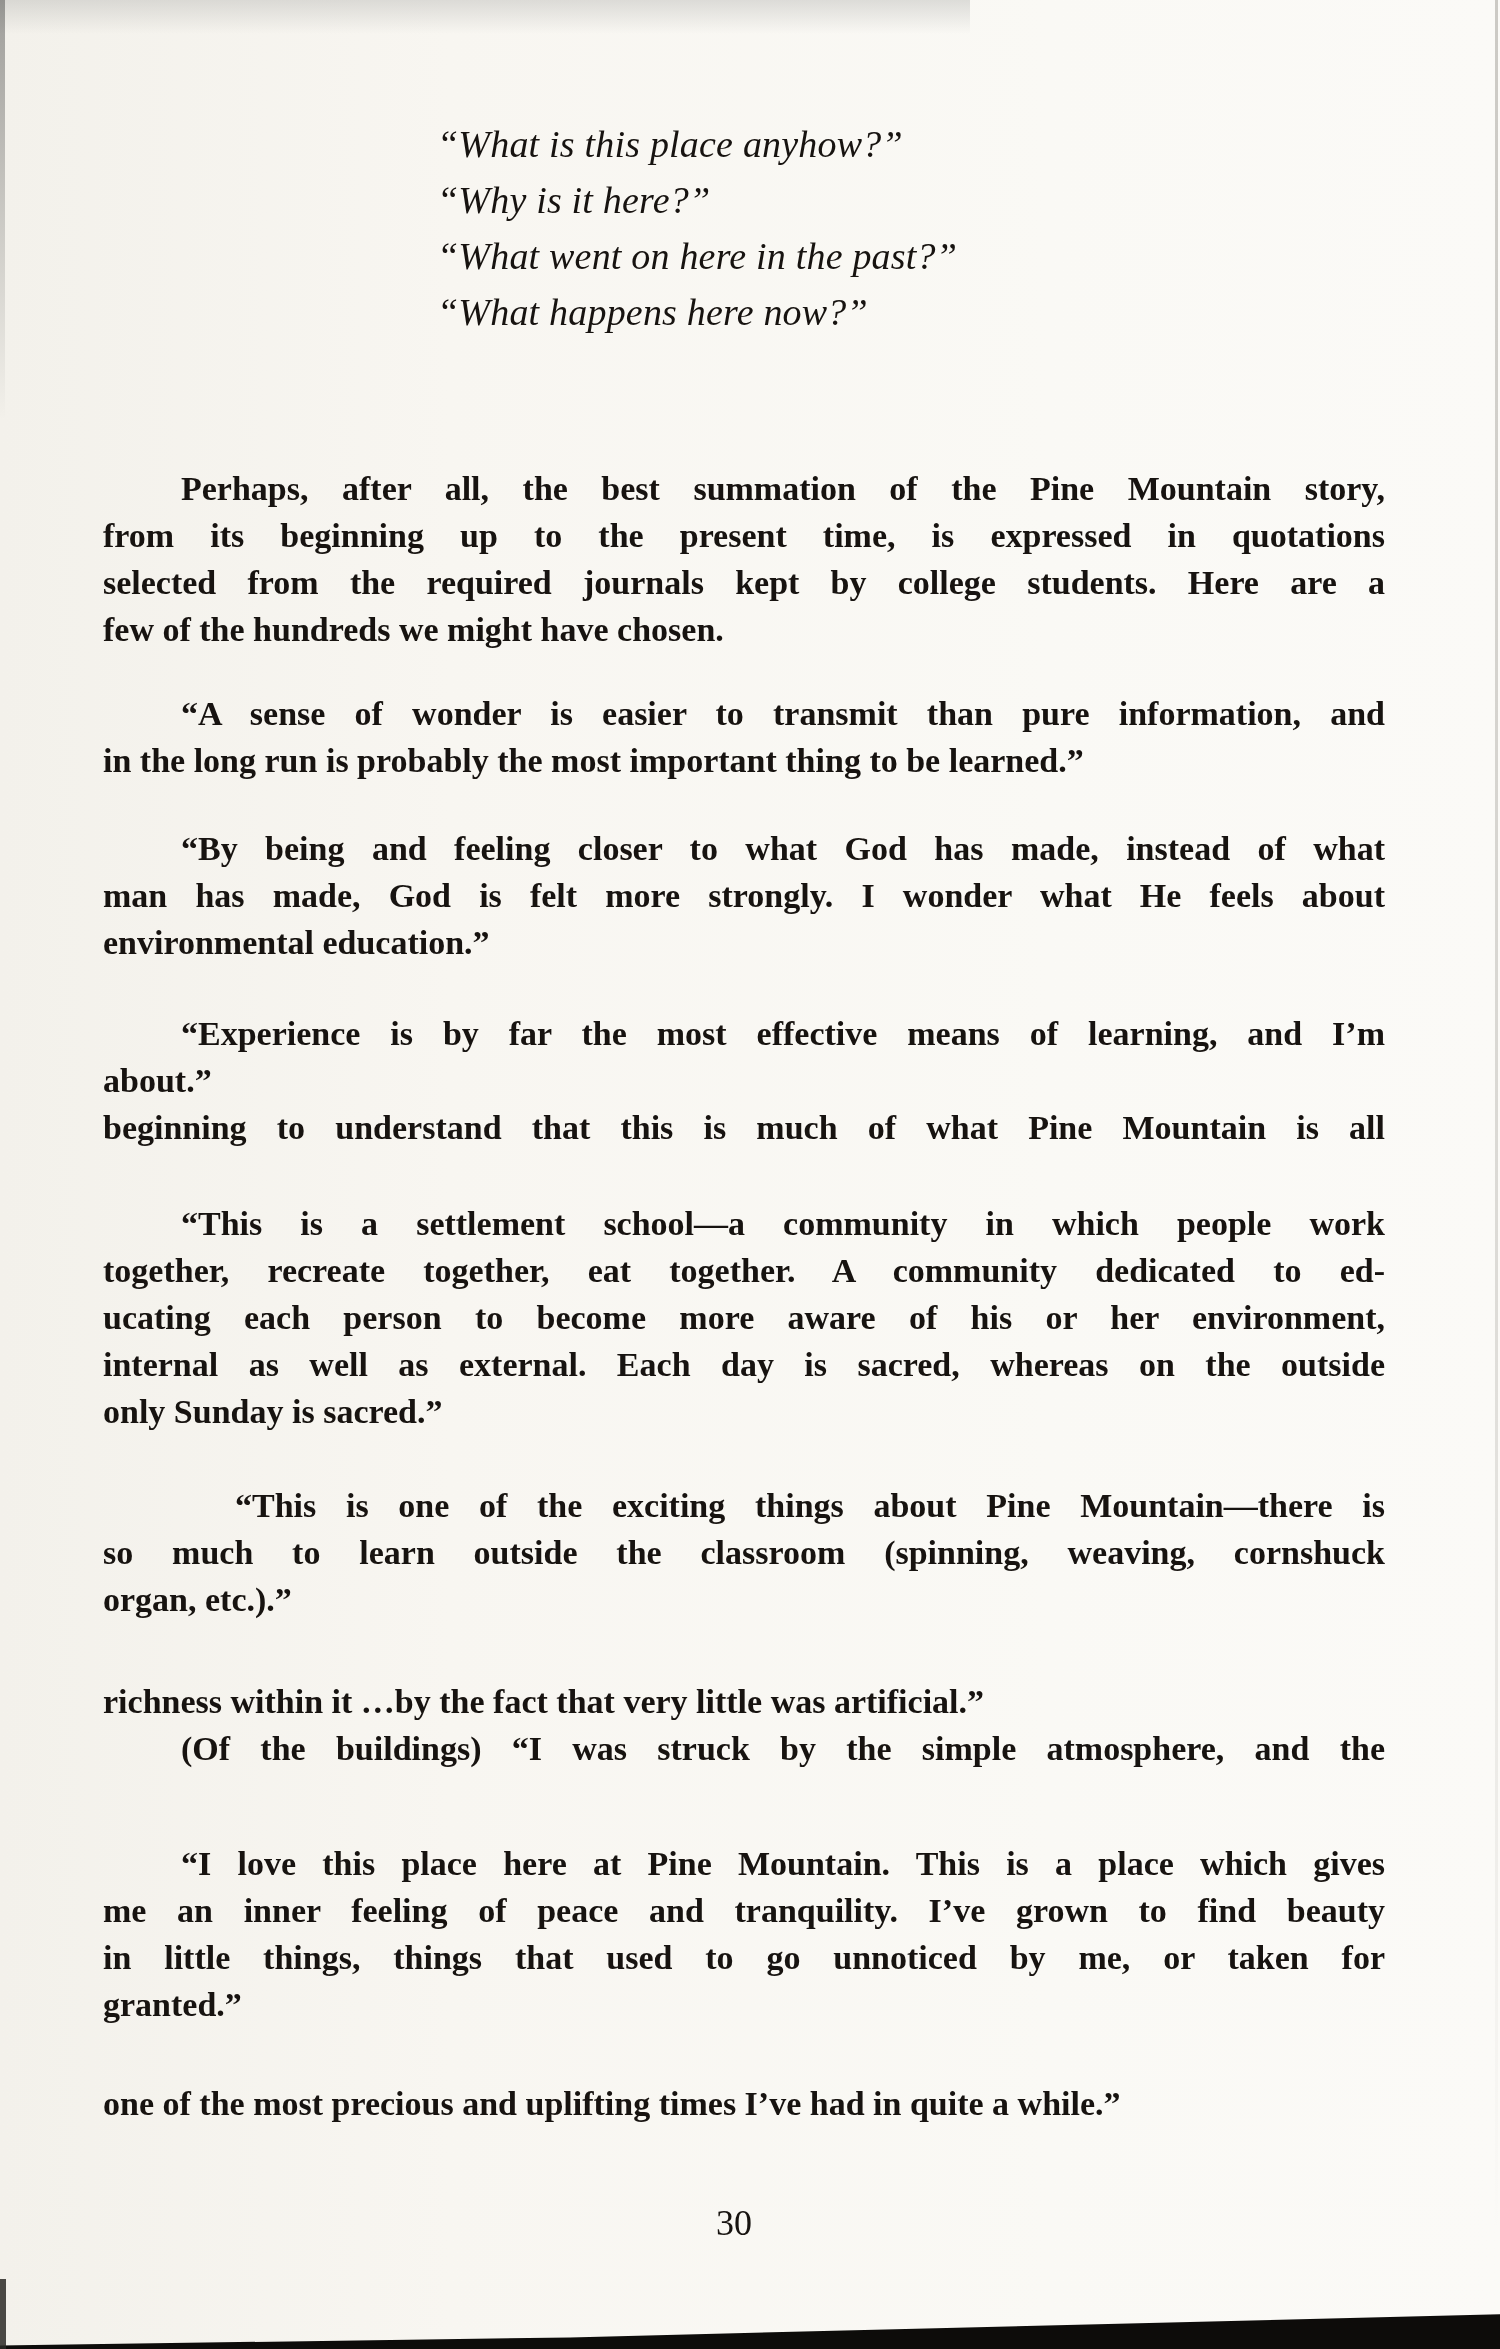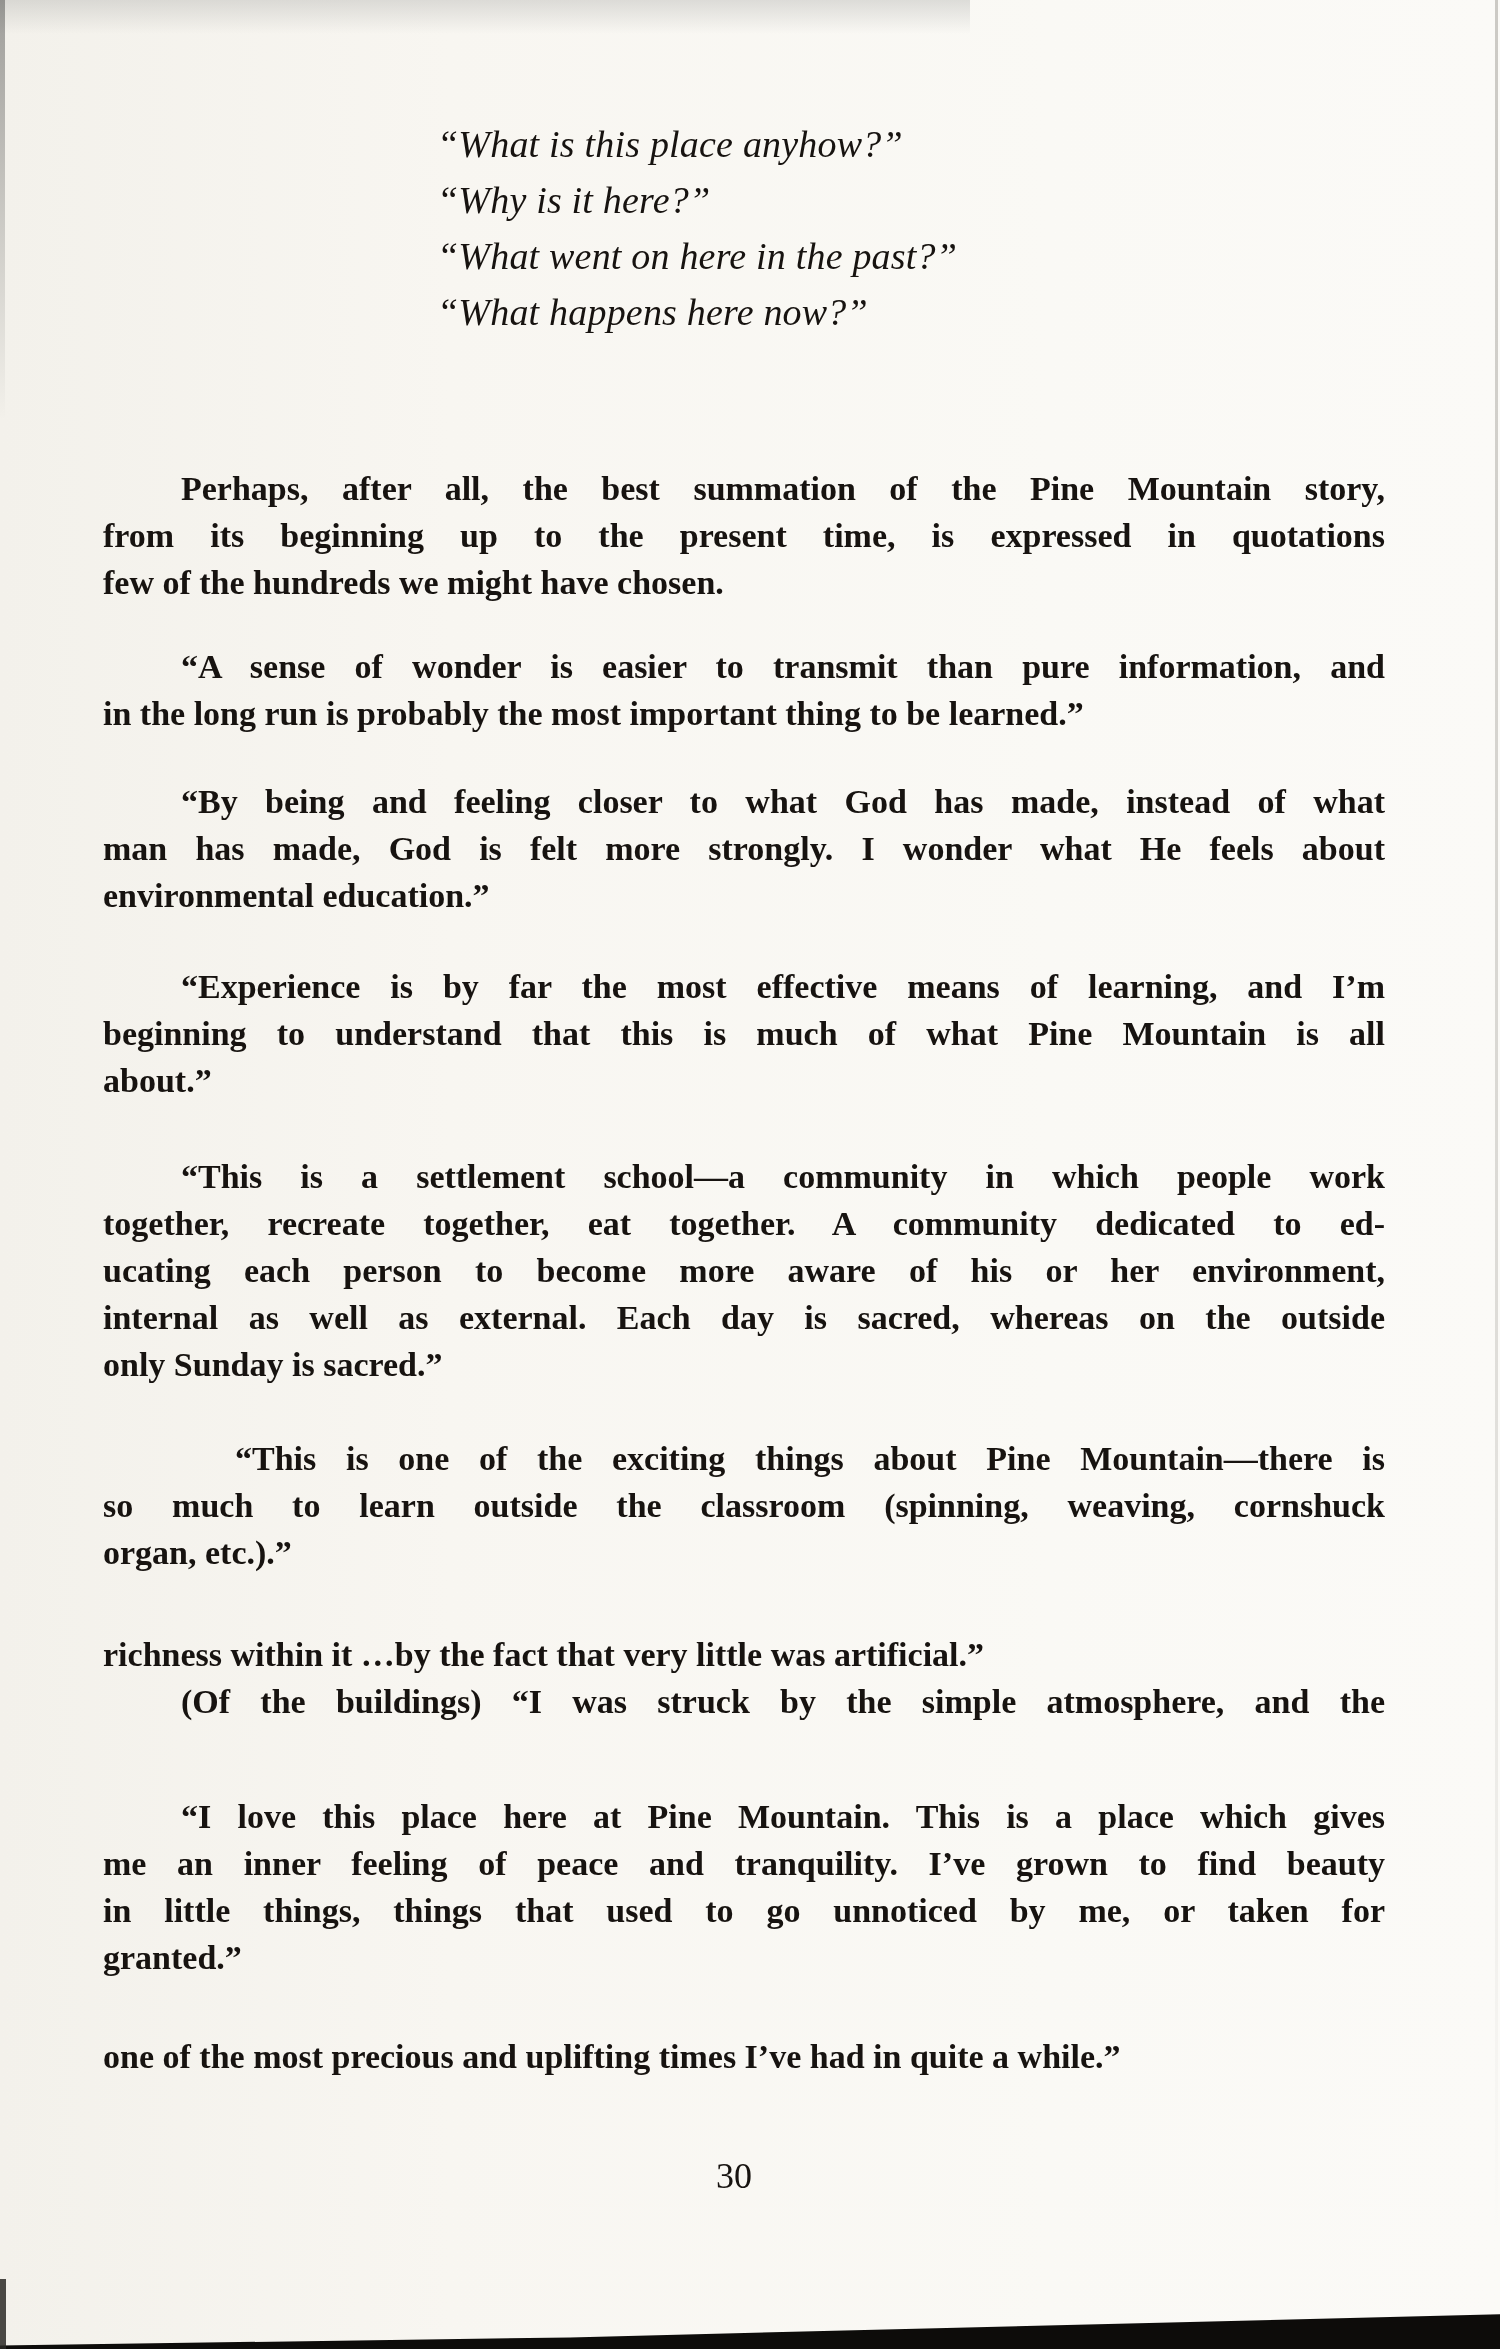--- a/index.html
+++ b/index.html
@@ -81,35 +81,36 @@
     <div class="epigraph" id="epigraph">
         <div class="ep-line">“What is this place anyhow?”</div>
         <div class="ep-line">“Why is it here?”</div>
         <div class="ep-line">“What went on here in the past?”</div>
         <div class="ep-line">“What happens here now?”</div>
       </div>
     <div id="paragraphs">
         <div class="para">
           <div class="line just first">Perhaps, after all, the best summation of the Pine Mountain story,</div>
           <div class="line just">from its beginning up to the present time, is expressed in quotations</div>
+          <div class="line just">selected from the required journals kept by college students. Here are a</div>
           <div class="line last">few of the hundreds we might have chosen.</div>
         </div>
         <div class="para">
           <div class="line just first">“A sense of wonder is easier to transmit than pure information, and</div>
           <div class="line last">in the long run is probably the most important thing to be learned.”</div>
         </div>
         <div class="para">
           <div class="line just first">“By being and feeling closer to what God has made, instead of what</div>
           <div class="line just">man has made, God is felt more strongly. I wonder what He feels about</div>
           <div class="line last">environmental education.”</div>
         </div>
         <div class="para">
           <div class="line just first">“Experience is by far the most effective means of learning, and I’m</div>
+          <div class="line last">about.”</div>
           <div class="line just">beginning to understand that this is much of what Pine Mountain is all</div>
-          <div class="line last">about.”</div>
         </div>
         <div class="para">
           <div class="line just first">“This is a settlement school—a community in which people work</div>
           <div class="line just">together, recreate together, eat together. A community dedicated to ed-</div>
           <div class="line just">ucating each person to become more aware of his or her environment,</div>
           <div class="line just">internal as well as external. Each day is sacred, whereas on the outside</div>
           <div class="line last">only Sunday is sacred.”</div>
         </div>
         <div class="para">
           <div class="line just first">“This is one of the exciting things about Pine Mountain—there is</div>

